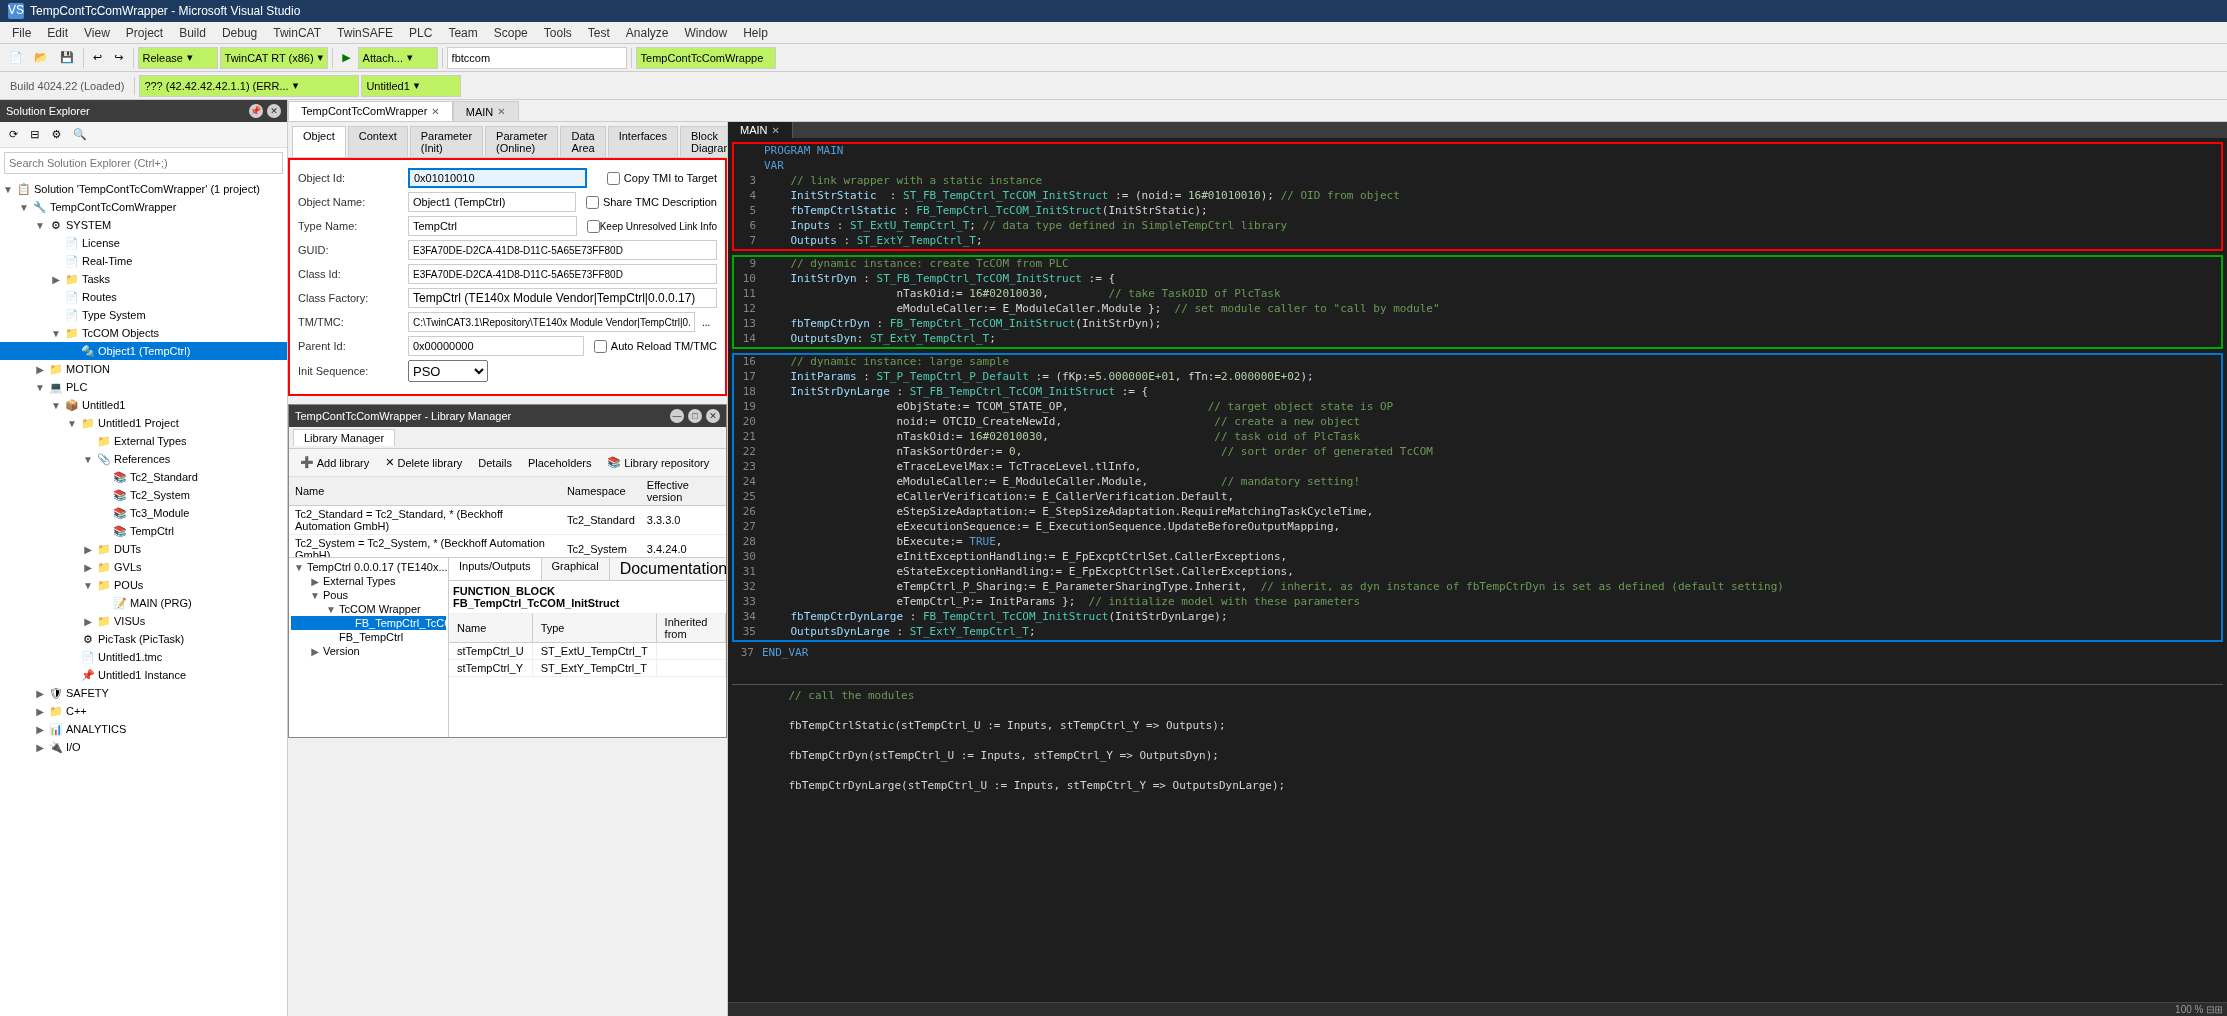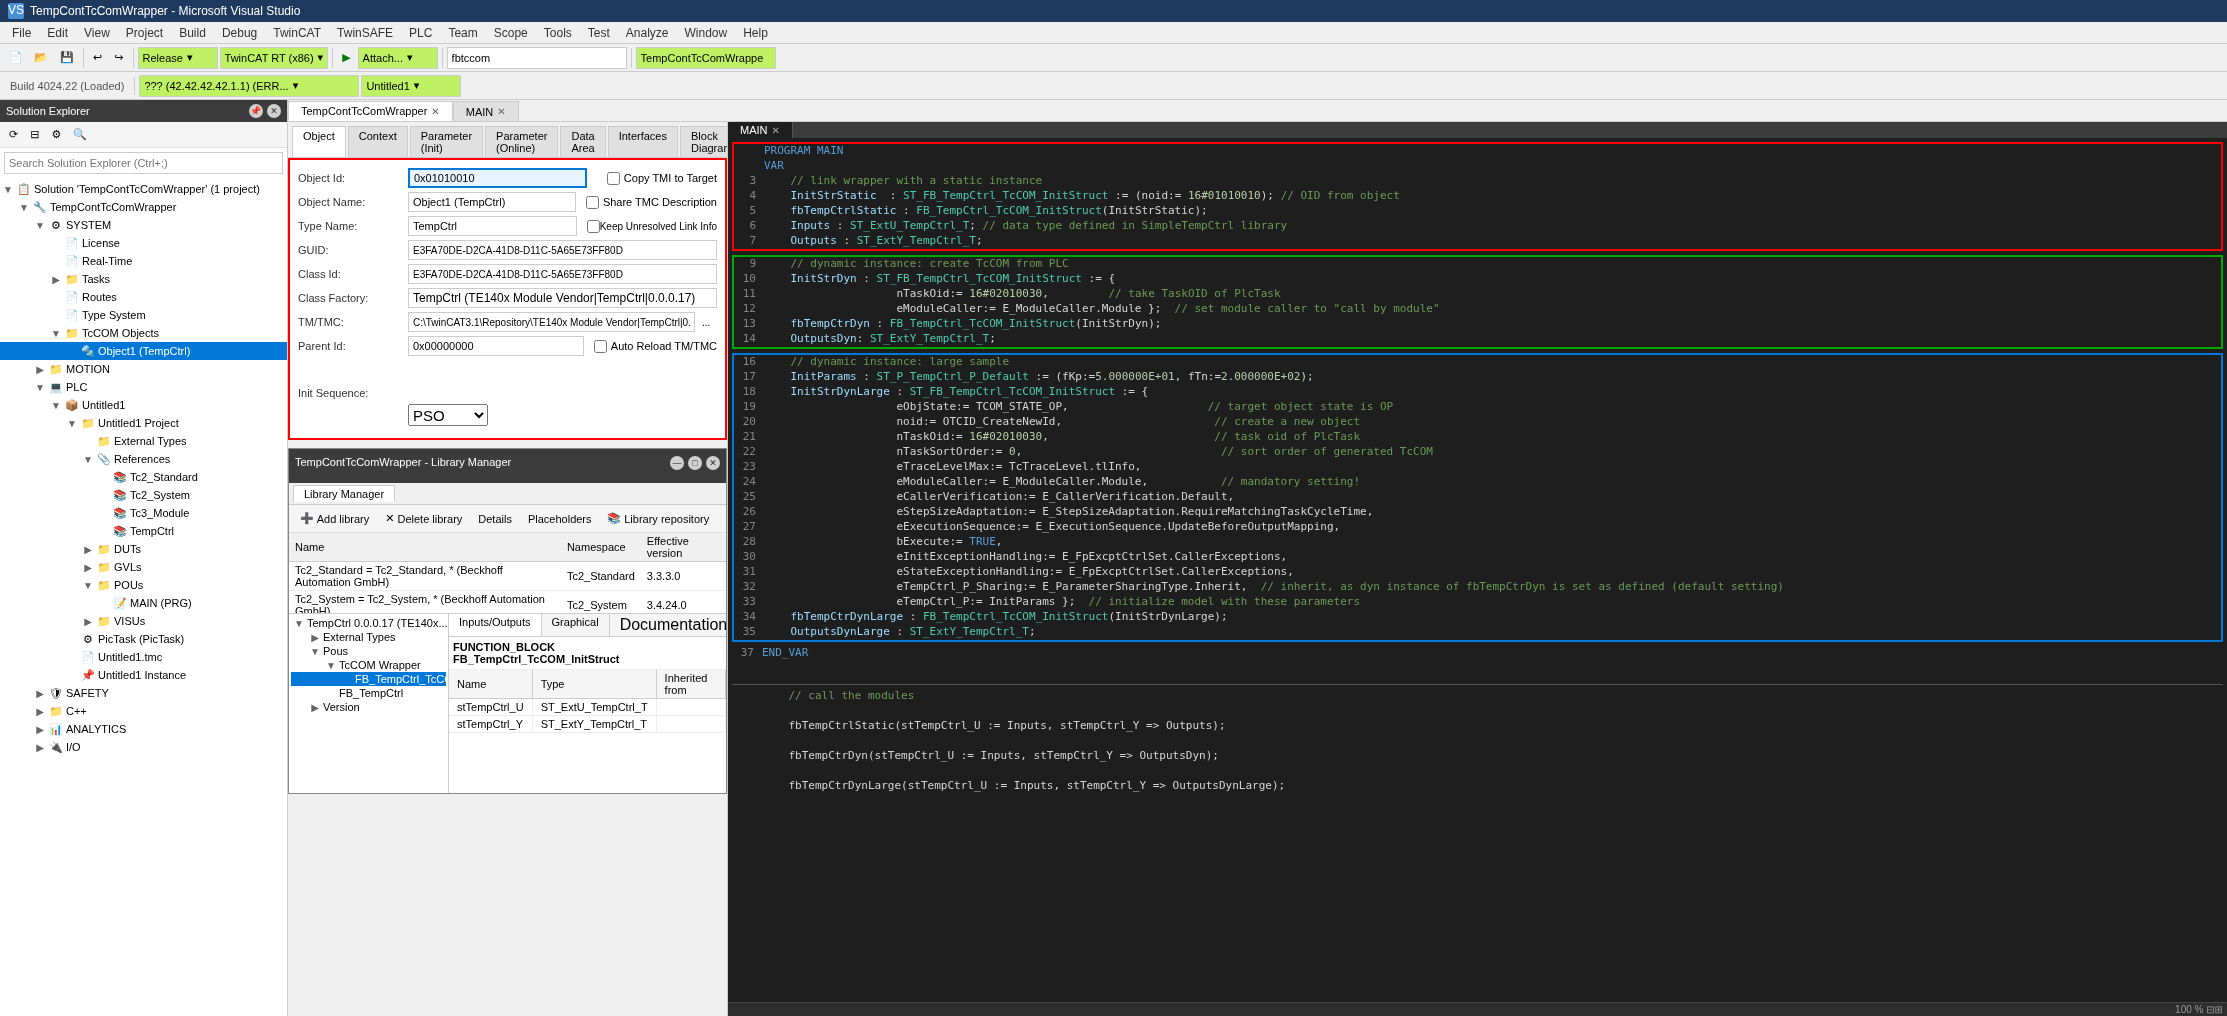--- a/index.html
+++ b/index.html
@@ -57,21 +57,21 @@
     .code-line { display: flex; min-height: 15px; }
     .line-num { color: #858585; width: 30px; text-align: right; padding-right: 8px; flex-shrink: 0; user-select: none; font-size: 11px; }
     .line-content { flex: 1; white-space: pre; }
     
     
     .kw { color: #569cd6; }
     .cm { color: #6a9955; }
     .num { color: #b5cea8; }
     .var { color: #9cdcfe; }
     .type { color: #4ec9b0; }
-    .lib-title-bar { background: #3c3c3c; color: white; height: 34px; display: flex; align-items: flex-start; justify-content: space-between; padding: 7px 6px; font-size: 11px; }
+    .lib-title-bar { background: #3c3c3c; color: white; height: 22px; display: flex; align-items: center; justify-content: space-between; padding: 0 6px; font-size: 11px; }
     .lib-toolbar { background: #f5f5f5; height: 28px; display: flex; align-items: center; padding: 0 4px; border-bottom: 1px solid #e0e0e0; gap: 2px; }
     .lib-btn { height: 22px; padding: 0 6px; background: transparent; border: 1px solid transparent; cursor: pointer; font-size: 11px; display: flex; align-items: center; gap: 3px; }
     .lib-table { width: 100%; border-collapse: collapse; font-size: 11px; }
     .lib-table th { background: #f0f0f0; border-bottom: 1px solid #ccc; padding: 2px 6px; text-align: left; font-weight: normal; }
     .lib-table td { padding: 2px 6px; border-bottom: 1px solid #eee; }
     .lib-scroll { max-height: 80px; overflow-y: auto; }
     .obj-tabs { display: flex; background: #f0f0f0; border-bottom: 1px solid #ccc; padding: 4px 4px 0; gap: 2px; }
     .obj-tab { padding: 3px 10px; font-size: 11px; cursor: pointer; background: #e0e0e0; border: 1px solid #ccc; border-bottom: none; }
     .obj-tab.active { background: white; }
     .obj-row { display: flex; align-items: center; margin-bottom: 4px; }
@@ -455,21 +455,21 @@
           <div class="obj-row" style="margin-top:4px;">
             <span class="obj-lbl">Parent Id:</span>
             <input class="obj-field" type="text" style="width: 140px;" value="0x00000000">
             <span style="width:10px;"></span>
             <input type="checkbox" style="">
             <span style="font-size:11px; margin-left:4px;">Auto Reload TM/TMC</span>
           </div>
 
           <div class="obj-row" style="margin-top:4px;">
             <span class="obj-lbl">Init Sequence:</span>
-            <select style="height:22px; font-size:15px; width:80px;margin-top:44px;">
+            <select style="height:22px; font-size:13px; width:80px;">
               <option>PSO</option>
             </select>
           </div>
         </div>
 
         <div style="margin-top: 8px; border:1px solid #888; background:white;">
           <div class="lib-title-bar">
             <span>TempContTcComWrapper - Library Manager</span>
             <div class="window-controls">
               <button class="win-btn">—</button>

